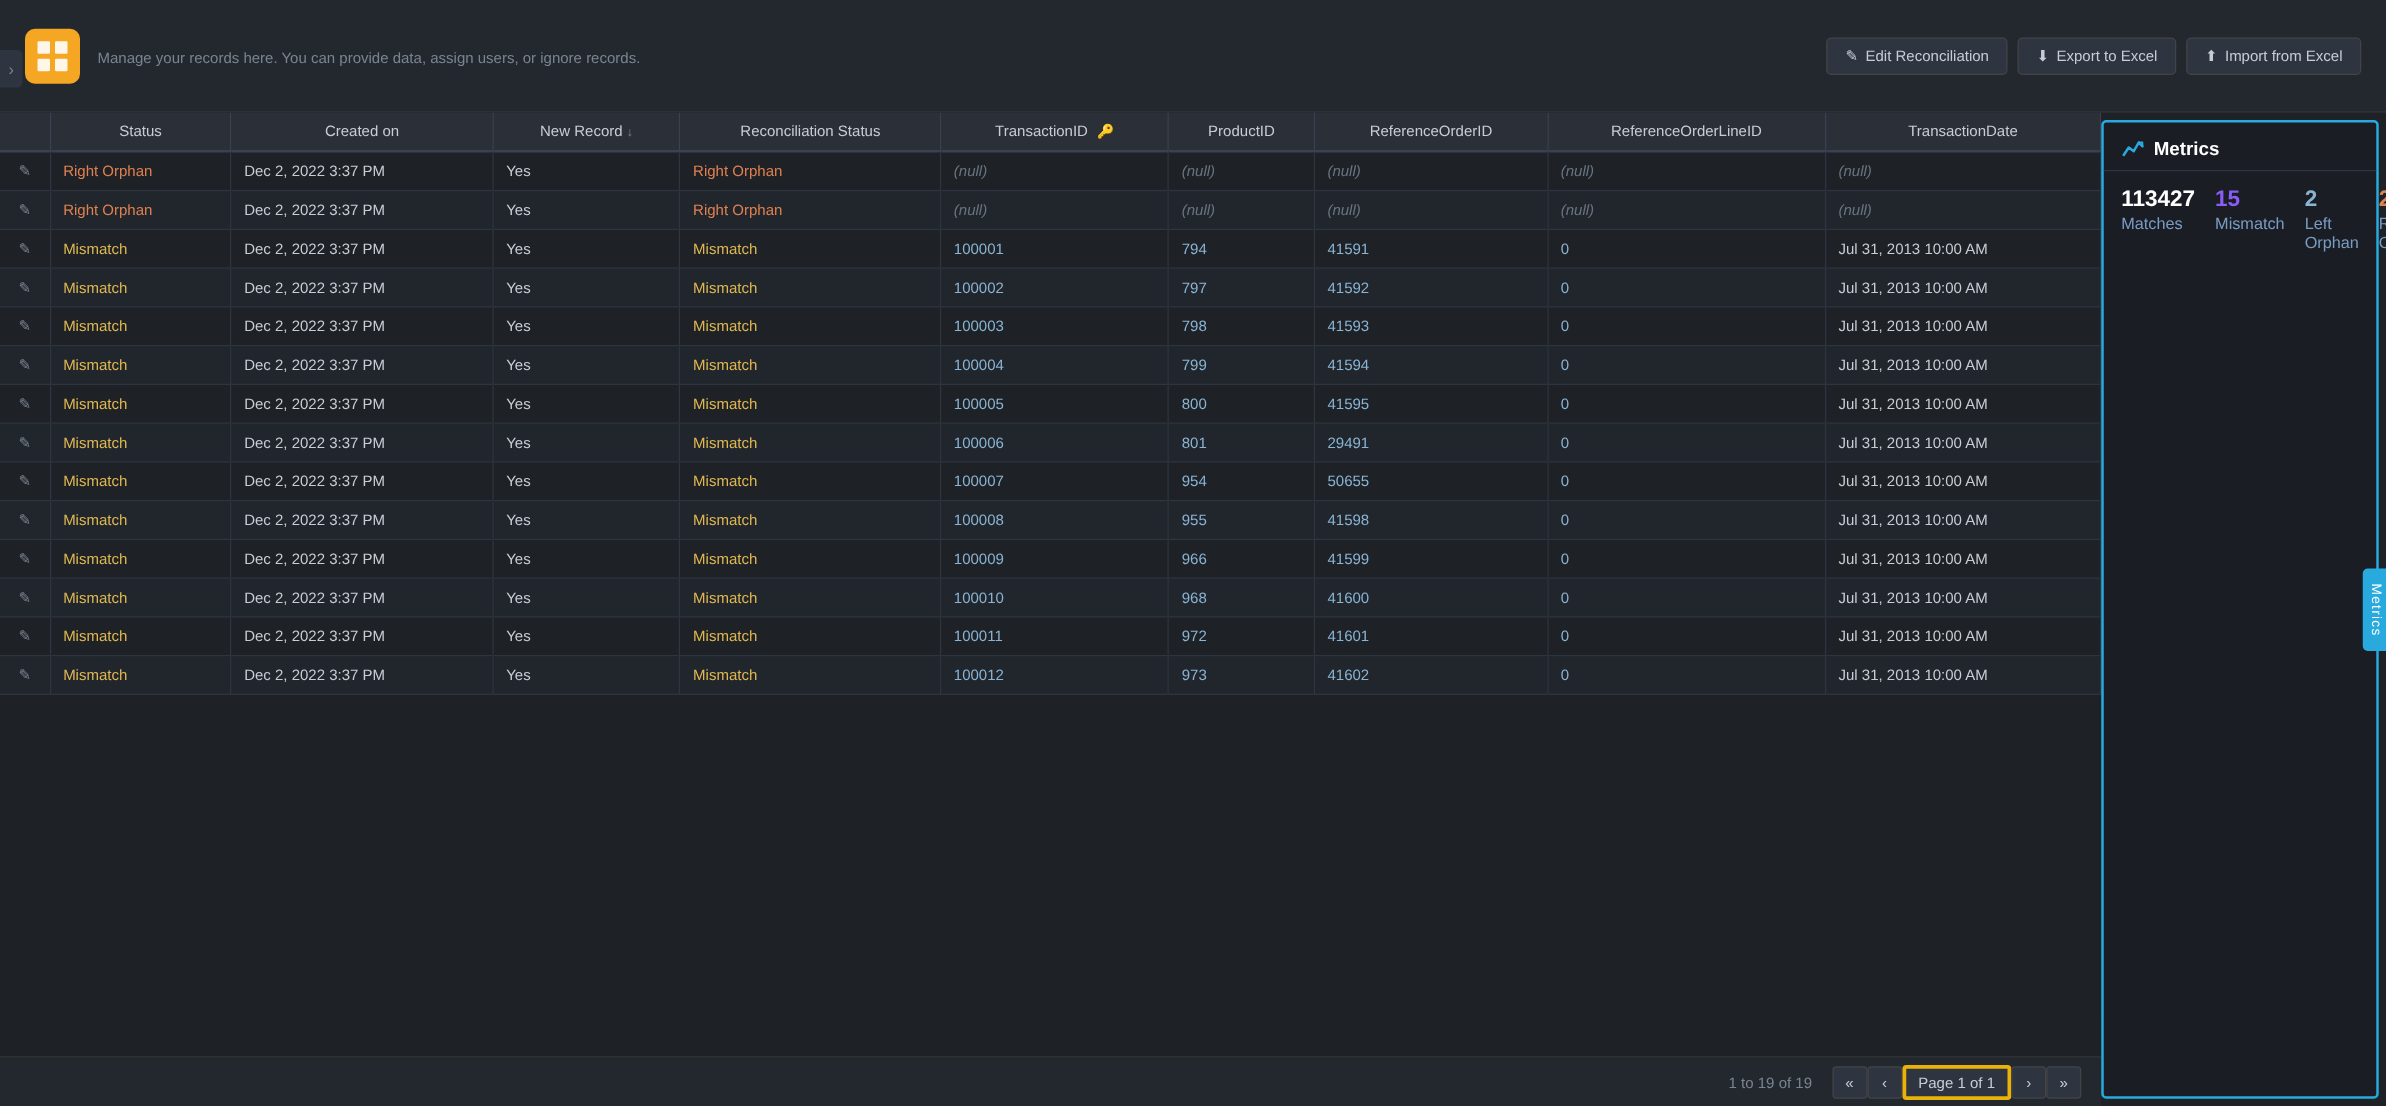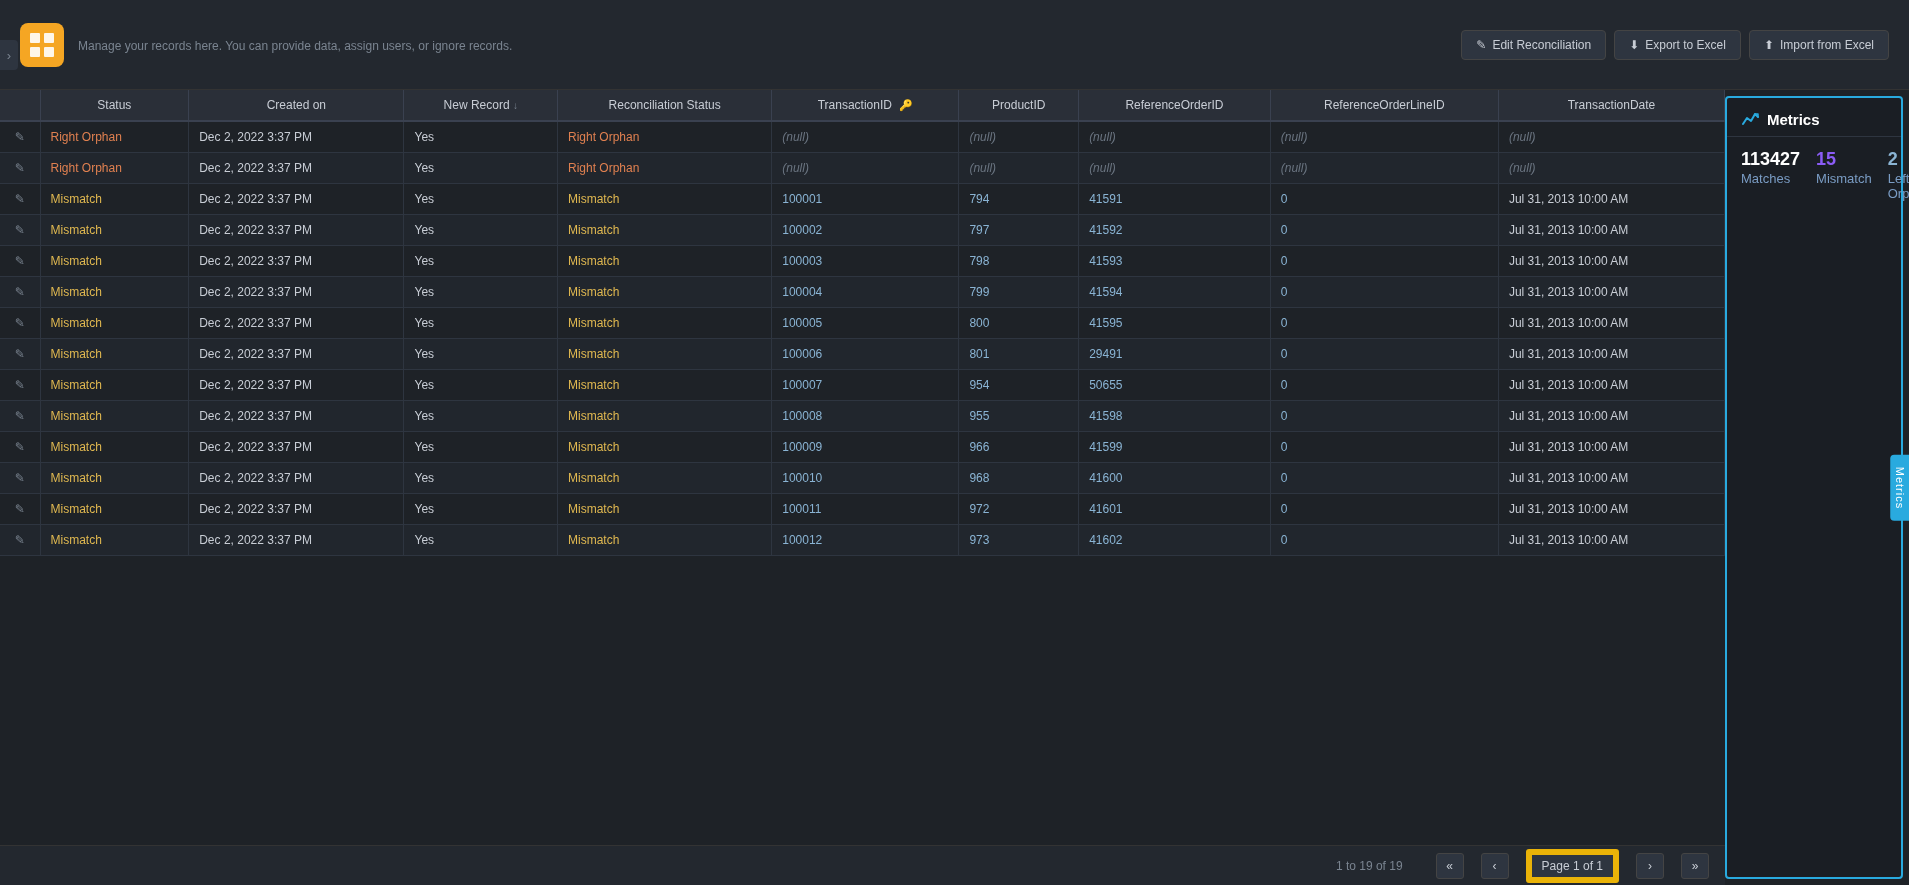--- a/index.html
+++ b/index.html
@@ -164,21 +164,21 @@
     tbody td.num-val { color: #8ab4d4; }
 
     
     .table-footer {
       background: #23282f;
       border-top: 1px solid #333;
       padding: 8px 16px;
       display: flex;
       align-items: center;
       justify-content: flex-end;
-      gap: 17px;
+      gap: 0;
       height: 40px;
     }
     .pagination-info {
       color: #7a8490;
       font-size: 12px;
       margin-right: 16px;
     }
     .page-btn {
       background: #2e3540;
       border: 1px solid #444;
@@ -190,27 +190,27 @@
       display: flex;
       align-items: center;
       justify-content: center;
       font-size: 12px;
     }
     .page-label {
       color: #c8cdd5;
       font-size: 12px;
       padding: 4px 10px;
       background: #2e3540;
-      border: 6px solid #eab308;
+      border: 3px solid #eab308;
       border-radius: 3px;
     }
 
     
     .metrics-panel {
-      width: 178px;
+      width: 222px;
       background: #1a1e24;
       border: 2px solid #29aadf;
       border-radius: 4px;
       display: flex;
       flex-direction: column;
       flex-shrink: 0;
       position: relative;
       margin: 6px 6px 6px 0;
     }
     .metrics-tab-vertical {

